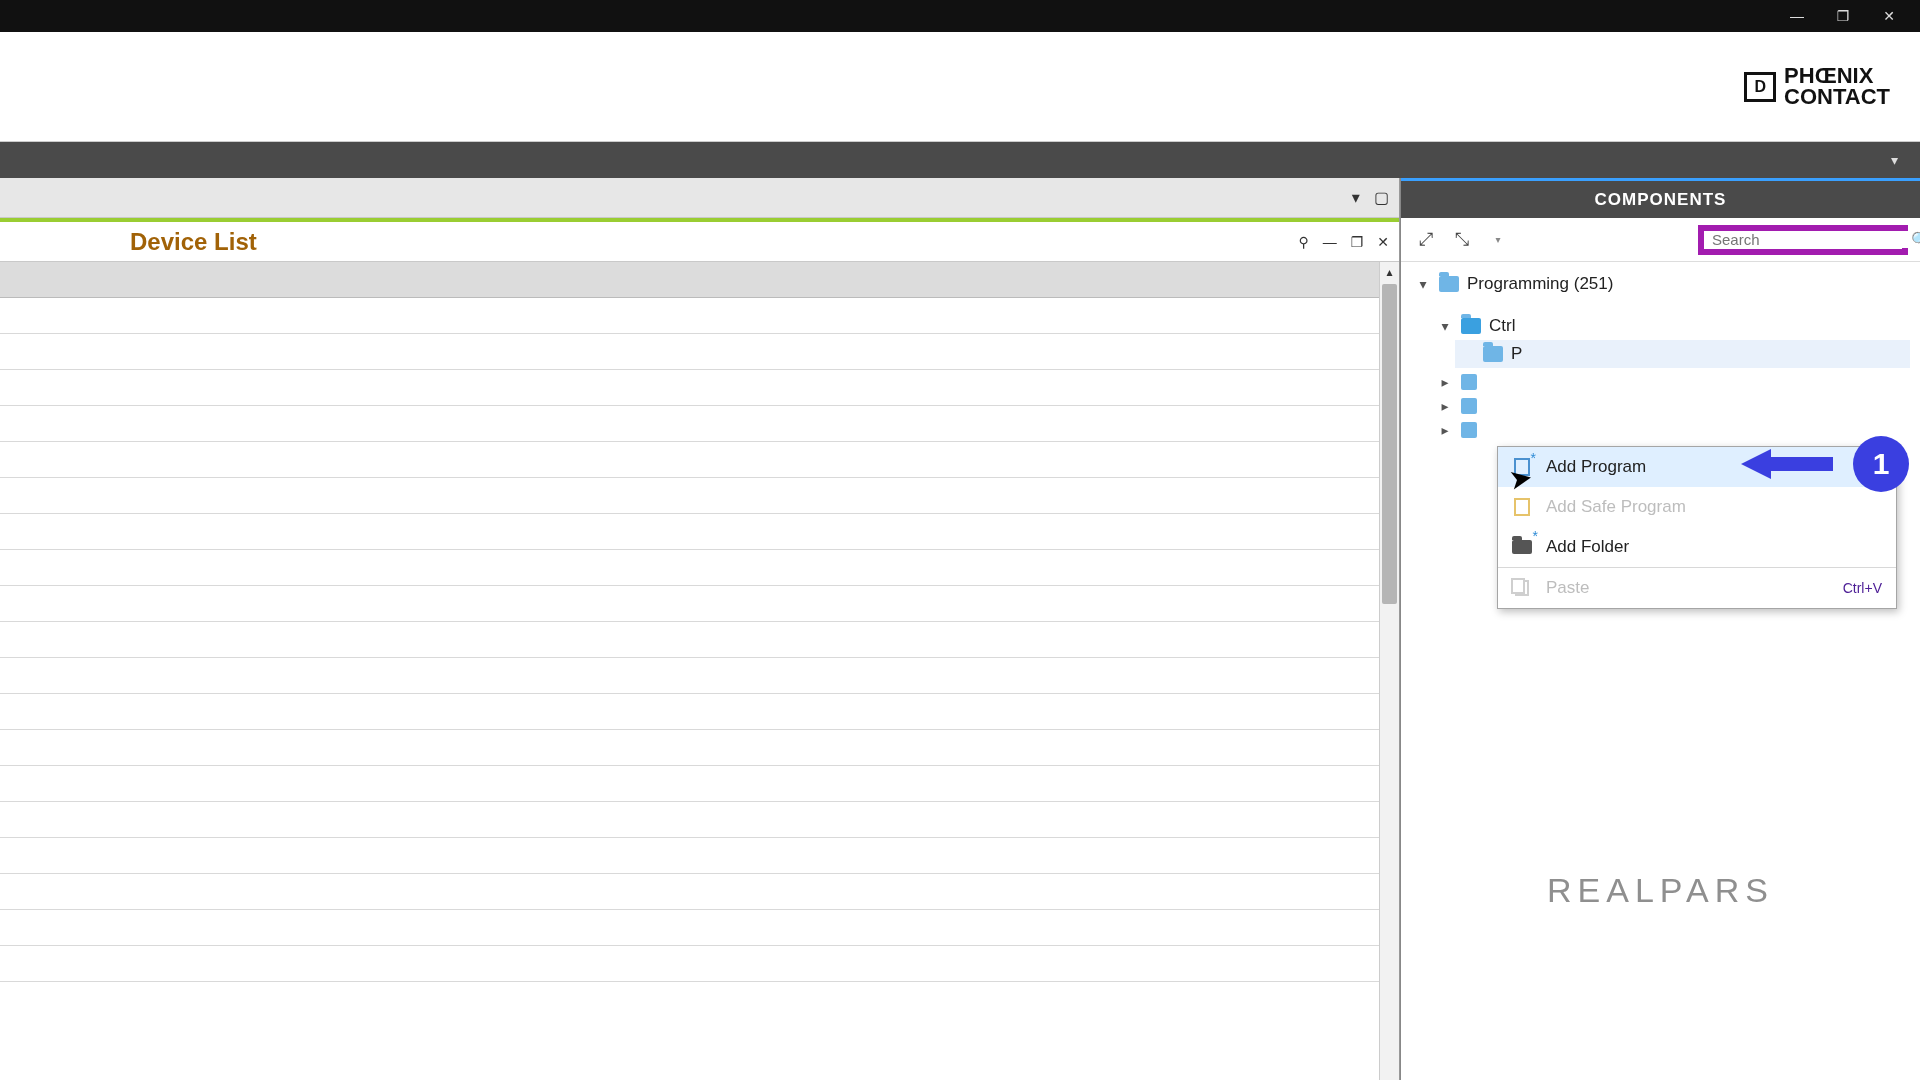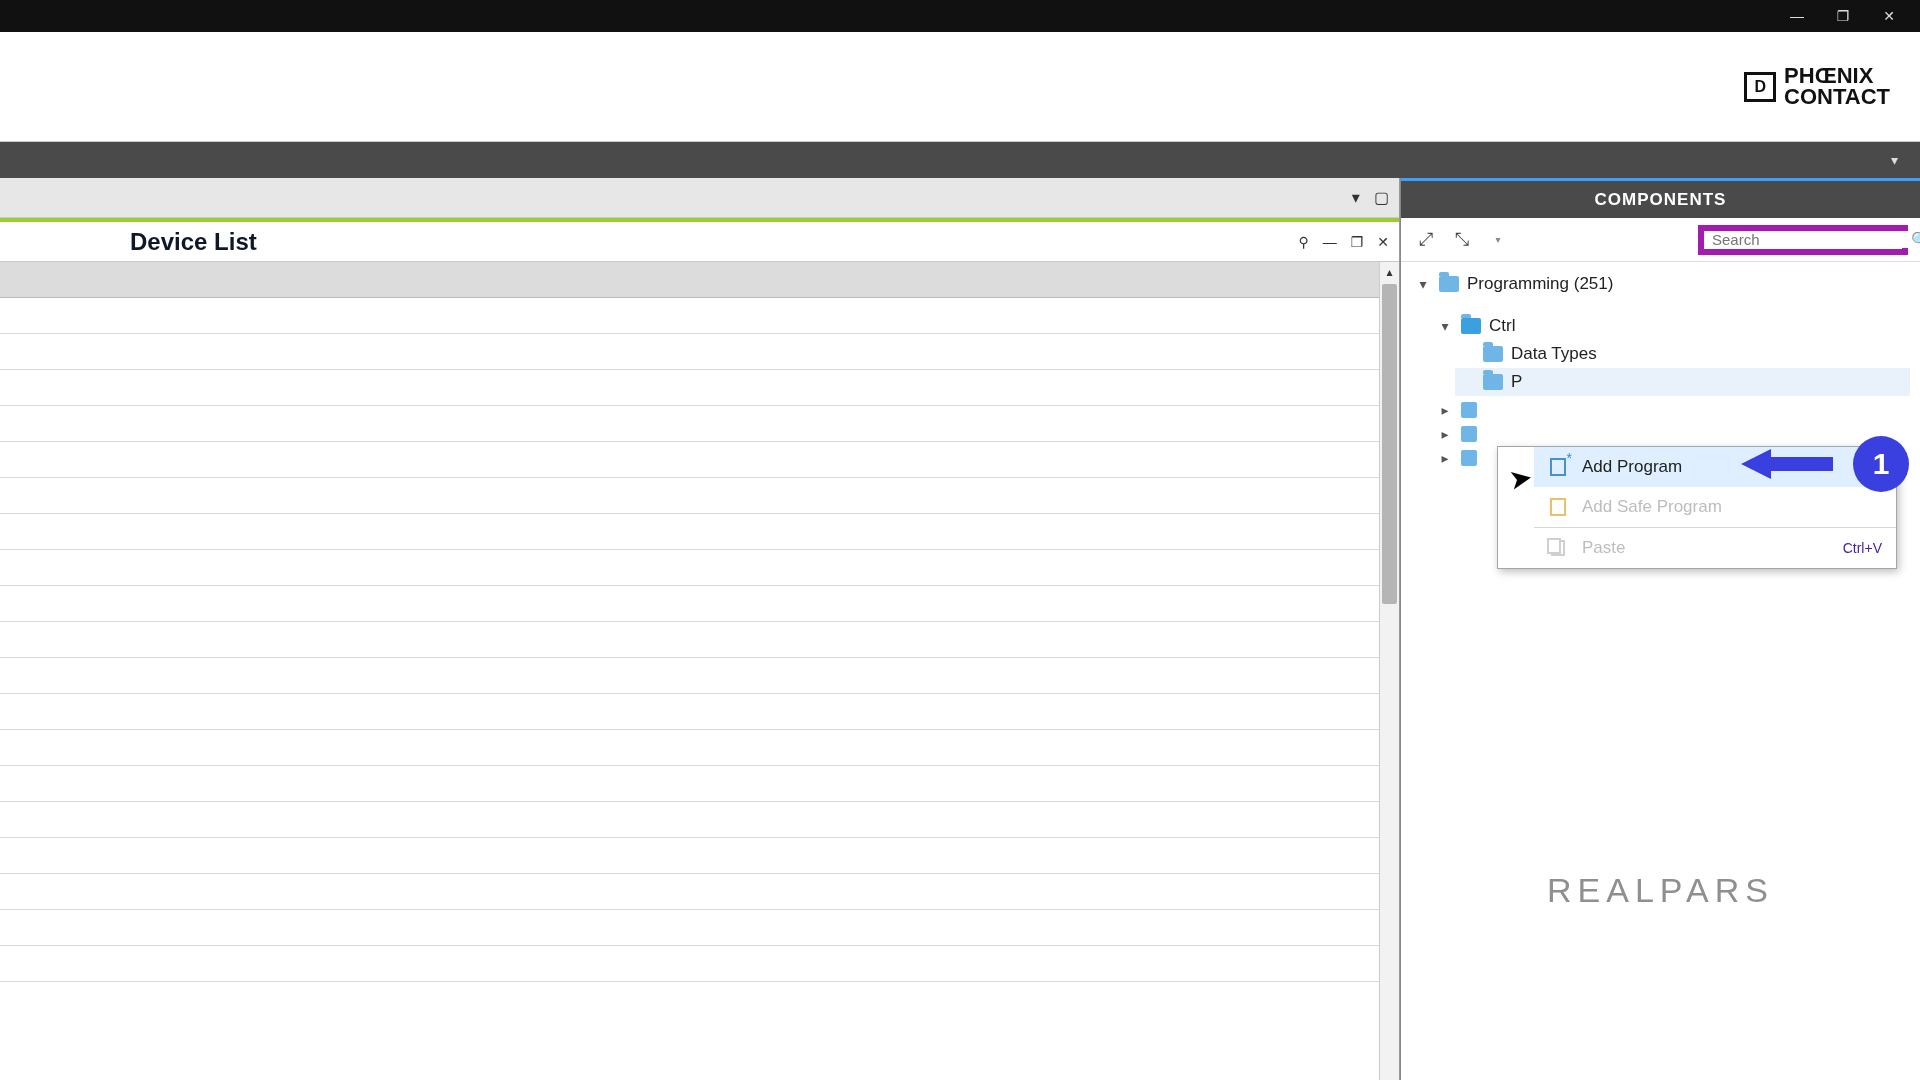--- a/index.html
+++ b/index.html
@@ -20,21 +20,21 @@
   .darkbar .chev { color:#ddd; font-size:14px; padding:4px 10px;}
 
   
   .main { display:flex; height: calc(1080px - 32px - 110px - 36px); }
 
   
   .workspace { flex:1; display:flex; flex-direction:column; border-right:1px solid #999;}
   .ws-top { height:40px; background:#e7e7e7; border-bottom:1px solid #c9c9c9; display:flex; align-items:center; justify-content:flex-end; padding-right:10px; gap:14px; color:#333;}
   .green-strip { height:4px; background:#9acd32;}
   .tabbar { height:40px; border-bottom:1px solid #c9c9c9; display:flex; align-items:center; position:relative; background:#fff;}
-  .tab-title { font-weight:700; font-size:24px; color:#0f172a; padding-left:130px;}
+  .tab-title { font-weight:700; font-size:24px; color:#a16207; padding-left:130px;}
   .tab-controls { position:absolute; right:10px; display:flex; gap:14px; color:#333; font-size:14px;}
   .grid-area { flex:1; position:relative; background:#fff; overflow:hidden;}
   .grid-header { height:36px; background:#dcdcdc; border-bottom:1px solid #bbb;}
   .grid-rows div { height:36px; border-bottom:1px solid #d9d9d9;}
   .vscroll { position:absolute; top:0; right:0; width:20px; height:100%; background:#f2f2f2; border-left:1px solid #ccc;}
   .vscroll .arrow { height:20px; display:flex; align-items:center; justify-content:center; font-size:12px; color:#333;}
   .vscroll .thumb { position:absolute; top:22px; left:2px; right:2px; height:320px; background:#b5b5b5; border-radius:2px;}
 
   
   .panel { width: 520px; display:flex; flex-direction:column; border-left:1px solid #888; background:#fff;}
@@ -53,21 +53,21 @@
   .folder::before { content:""; position:absolute; top:-4px; left:0; width:10px; height:4px; background:#6fb5e6; border-radius:2px 2px 0 0;}
   .folder.open { background:#6fb5e6;}
   .folder.local { background:#3aa0e0;}
   .node .lbl { }
   .indent1 { margin-left:22px; }
   .indent2 { margin-left:44px; }
   .muted-cat { display:flex; align-items:center; gap:8px; padding:4px;}
   .cat-square { width:16px; height:16px; background:#6fb5e6; border-radius:2px;}
 
   
-  .ctx { position:absolute; left:96px; top:184px; width:400px; background:#fff; border:1px solid #a5a5a5; box-shadow:2px 3px 8px rgba(0,0,0,0.25);padding-left:36px;}
+  .ctx { position:absolute; left:96px; top:184px; width:400px; background:#fff; border:1px solid #a5a5a5; box-shadow:2px 3px 8px rgba(0,0,0,0.25);}
   .ctx-row { display:flex; align-items:center; height:40px; padding:0 14px; gap:14px; font-size:17px; color:#222;}
   .ctx-row.hover { background:#dfefff;}
   .ctx-row.disabled { color:#bdbdbd;align-items:center;}
   .ctx-sep { height:1px; background:#d8d8d8; margin:0 0;}
   .ctx-icon { width:20px; height:20px; display:flex; align-items:center; justify-content:center;}
   .ci-prog { border:2px solid #4a90cf; width:16px; height:18px; position:relative;}
   .ci-prog::after{content:"*"; color:#2e8bd6; position:absolute; top:-10px; right:-8px; font-size:14px;}
   .ci-safe { border:2px solid #e6c36a; width:16px; height:18px;}
   .ci-folder { width:20px; height:14px; background:#555; border-radius:2px; position:relative;}
   .ci-folder::before{content:""; position:absolute; top:-4px; left:0; width:10px; height:4px; background:#555; border-radius:2px 2px 0 0;}
@@ -204,25 +204,20 @@
         <span class="folder open"></span>
         <span class="lbl">Programming (251)</span>
       </div>
 
       <div class="node indent1" style="margin-top:14px;">
         <span class="disclose">▾</span>
         <span class="folder local"></span>
         <span class="lbl">Ctrl</span>
       </div>
 
-      <div class="node indent2">
-        <span class="disclose">&nbsp;</span>
-        <span class="folder"></span>
-        <span class="lbl">Data Types</span>
-      </div>
 
 
       <div class="node indent2 sel">
         <span class="disclose">&nbsp;</span>
         <span class="folder"></span>
         <span class="lbl">P</span>
       </div>
 
       <div class="muted-cat indent1" style="margin-top:2px;">
         <span class="disclose">▸</span>
@@ -243,20 +238,26 @@
               <span class="ci-prog"></span>
             </span>
           <span>Add Program</span>
         </div>
         <div class="ctx-row disabled">
           <span class="ctx-icon">
               <span class="ci-safe"></span>
             </span>
           <span>Add Safe Program</span>
         </div>
+        <div class="ctx-row">
+          <span class="ctx-icon">
+              <span class="ci-folder"></span>
+            </span>
+          <span>Add Folder</span>
+        </div>
         <div class="ctx-sep"></div>
         <div class="ctx-row disabled">
           <span class="ctx-icon">
               <span class="ci-paste"></span>
             </span>
           <span>Paste</span>
           <span class="short">Ctrl+V</span>
         </div>
       </div>
 

